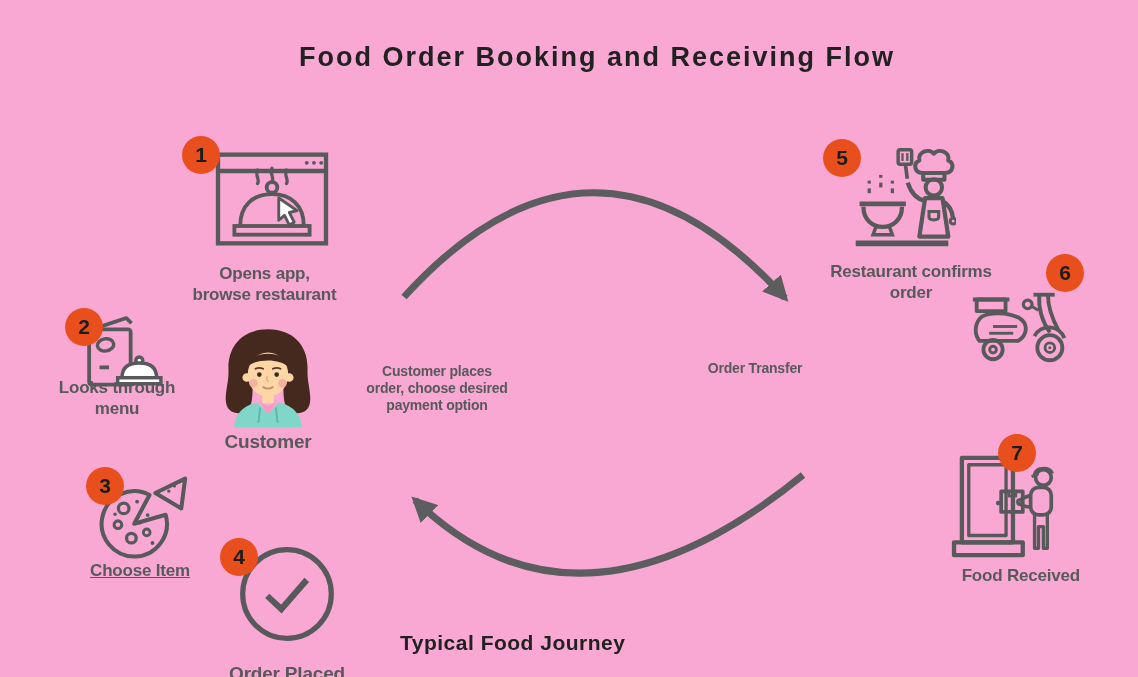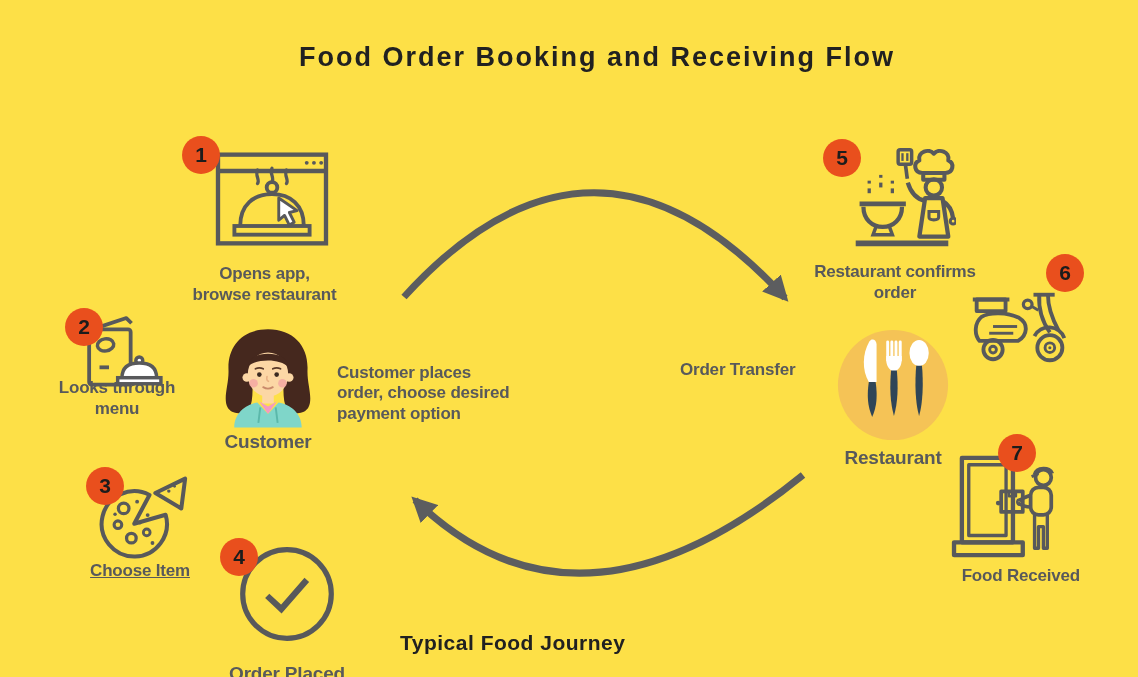--- a/index.html
+++ b/index.html
@@ -1,17 +1,17 @@
 <!DOCTYPE html>
 <html style="--accent: #E94F1D; --badge-number: #1C1C1C; --icon-stroke: #58595B; --label: #58595B; --heading: #212121; --arrow: #5C5D5F; --restaurant-yellow: #F5C356; --cutlery-dark: #2F4557; --hair: #45281E; --skin: #FCD7A5; --blush: #F5A8A2; --shirt: #7FD6C9; --collar: #F49AC1;"><head>
 <meta charset="utf-8">
 <style>
   html,body{margin:0;padding:0;background:#fff;}
   .canvas{
-    position:relative;width:1138px;height:677px;background:#fde047;overflow:hidden;
+    position:relative;width:1138px;height:677px;background:#f9a8d4;overflow:hidden;
     font-family:"Liberation Sans",sans-serif;
   }
   .title{
     position:absolute;top:42px;left:28px;width:1138px;margin:0;
     text-align:center;font-size:27px;font-weight:600;letter-spacing:2px;
     color:var(--heading);
   }
   .footer-caption{
     position:absolute;top:631px;left:400px;width:445px;
     text-align:left;font-size:21px;font-weight:bold;letter-spacing:.5px;
@@ -27,22 +27,22 @@
   }
   .icon{position:absolute;z-index:2;}
   .step-label,.actor-label{
     position:absolute;left:0;width:100%;text-align:center;
     color:var(--label);font-weight:bold;font-size:17px;line-height:1.22;
     letter-spacing:-0.2px;white-space:pre-line;
   }
   .actor-label{font-size:19px;}
   .big-label{font-size:19px;}
   .note{
-    color:var(--label);font-weight:bold;font-size:17px;line-height:1.2;
-    text-align:left;white-space:pre-line;letter-spacing:-0.2px;
+    color:var(--label);font-weight:bold;font-size:14px;line-height:1.2;
+    text-align:center;white-space:pre-line;letter-spacing:-0.2px;
   }
 </style>
 </head>
 <body>
 
 <div class="canvas">
 
   <svg class="arrows" viewBox="0 0 1138 677" aria-hidden="true">
     <defs>
       <marker id="ah" viewBox="0 0 10 10" refX="8" refY="5" markerWidth="3.6" markerHeight="3.6" orient="auto-start-reverse">
@@ -157,39 +157,20 @@
       <path d="M 63 84 L 65 100" stroke="#5bb8aa" stroke-width="2" fill="none"></path>
     </svg>
     <div class="actor-label" style="top:106px;">Customer</div>
   </div>
 
   <div class="note" style="left:337px;top:363px;width:200px;">Customer places
 order, choose desired
 payment option</div>
   <div class="note" style="left:680px;top:360px;width:150px;">Order Transfer</div>
 
-  <div class="actor" style="left:830px;top:324px;width:126px;height:150px;">
-    <svg class="icon" style="left:5px;top:3px;" width="116" height="116" viewBox="0 0 120 120">
-      <circle cx="60" cy="60" r="57" fill="var(--restaurant-yellow)"></circle>
-
-      <path d="M 35 57 C 28 45 28 28 35.5 15 C 38 11 43 13 43 18 L 43 57 Z" fill="#fff"></path>
-      <path d="M 35 57 H 42 C 44 70 43.5 82 38.5 93 C 33.5 82 33 70 35 57 Z" fill="var(--cutlery-dark)"></path>
-
-      <rect x="53" y="14" width="3" height="22" rx="1.5" fill="#fff"></rect>
-      <rect x="57.3" y="14" width="3" height="22" rx="1.5" fill="#fff"></rect>
-      <rect x="61.6" y="14" width="3" height="22" rx="1.5" fill="#fff"></rect>
-      <rect x="65.9" y="14" width="3.1" height="22" rx="1.5" fill="#fff"></rect>
-      <path d="M 53 30 H 69 V 34 C 69 40 66 44 63 45.5 H 59 C 56 44 53 40 53 34 Z" fill="#fff"></path>
-      <path d="M 58 45 H 64 C 65.5 62 65 78 61 92 C 57 78 56.5 62 58 45 Z" fill="var(--cutlery-dark)"></path>
-
-      <ellipse cx="87" cy="27" rx="10" ry="13.5" fill="#fff"></ellipse>
-      <path d="M 84 40 H 90 C 91.5 58 91 78 87 92 C 83 78 82.5 58 84 40 Z" fill="var(--cutlery-dark)"></path>
-    </svg>
-    <div class="actor-label" style="top:122px;">Restaurant</div>
-  </div>
 
   <div class="step" style="left:810px;top:134px;width:170px;height:175px;">
     <div class="badge" style="left:13px;top:5px;">5</div>
     <svg class="icon" style="left:38px;top:8px;" width="108" height="114" viewBox="0 0 112 118">
       <g fill="none" stroke="var(--icon-stroke)">
         <line x1="8" y1="105" x2="104" y2="105" stroke-width="6"></line>
         <line x1="12" y1="64" x2="60" y2="64" stroke-width="5"></line>
         <path d="M 16 67 C 16 80 25 88 36 88 C 47 88 56 80 56 67" stroke-width="4.4"></path>
         <path d="M 29 88 L 26 96 H 46 L 43 88" stroke-width="3.6"></path>
         <g stroke-width="3.4">
@@ -206,21 +187,21 @@
         <path d="M 84 72 H 94 V 78 C 94 81.5 84 81.5 84 78 Z" stroke-width="3.2"></path>
         <path d="M 80 61 C 71 59 65 52 62 42" stroke-width="4.4"></path>
         <path d="M 98 61 C 105 65 108 71 109 79" stroke-width="4.4"></path>
         <circle cx="109" cy="82" r="3" stroke-width="3.2"></circle>
         <rect x="52" y="8" width="14" height="15" rx="2" stroke-width="3.6"></rect>
         <line x1="56.5" y1="11.5" x2="56.5" y2="19.5" stroke-width="2.4"></line>
         <line x1="61.5" y1="11.5" x2="61.5" y2="19.5" stroke-width="2.4"></line>
         <line x1="59.5" y1="23" x2="61.5" y2="38" stroke-width="3.8"></line>
       </g>
     </svg>
-    <div class="step-label" style="top:128px;">Restaurant confirms
+    <div class="step-label" style="top:128px;margin-left:16px;">Restaurant confirms
 order</div>
   </div>
 
   <div class="step" style="left:958px;top:249px;width:128px;height:160px;">
     <div class="badge" style="left:88px;top:5px;">6</div>
     <svg class="icon" style="left:10px;top:38px;" width="104" height="79" viewBox="0 0 108 82">
       <g fill="none" stroke="var(--icon-stroke)" stroke-width="4" stroke-linejoin="round">
         <rect x="9" y="13" width="30" height="12"></rect>
         <line x1="5" y1="13" x2="43" y2="13"></line>
         <path d="M 14 31 C 7 37 6 49 12 56 L 52 56 C 62 50 63 38 53 32 C 41 26 22 26 14 31 Z"></path>

